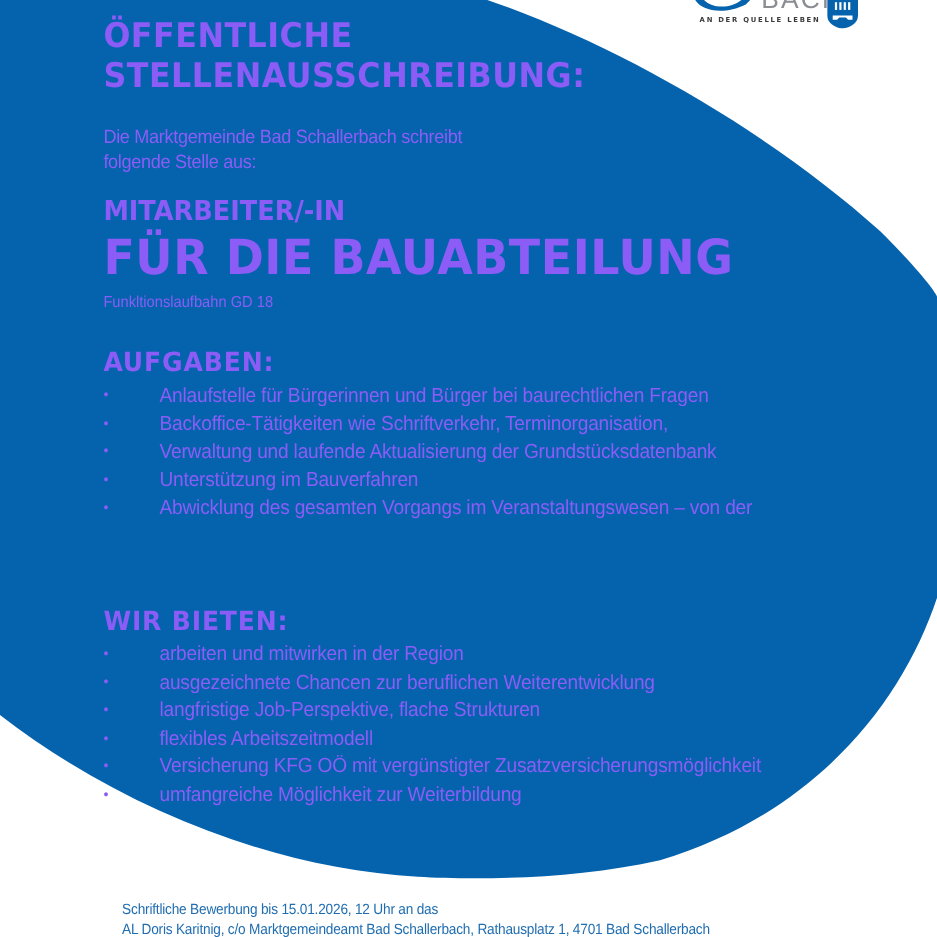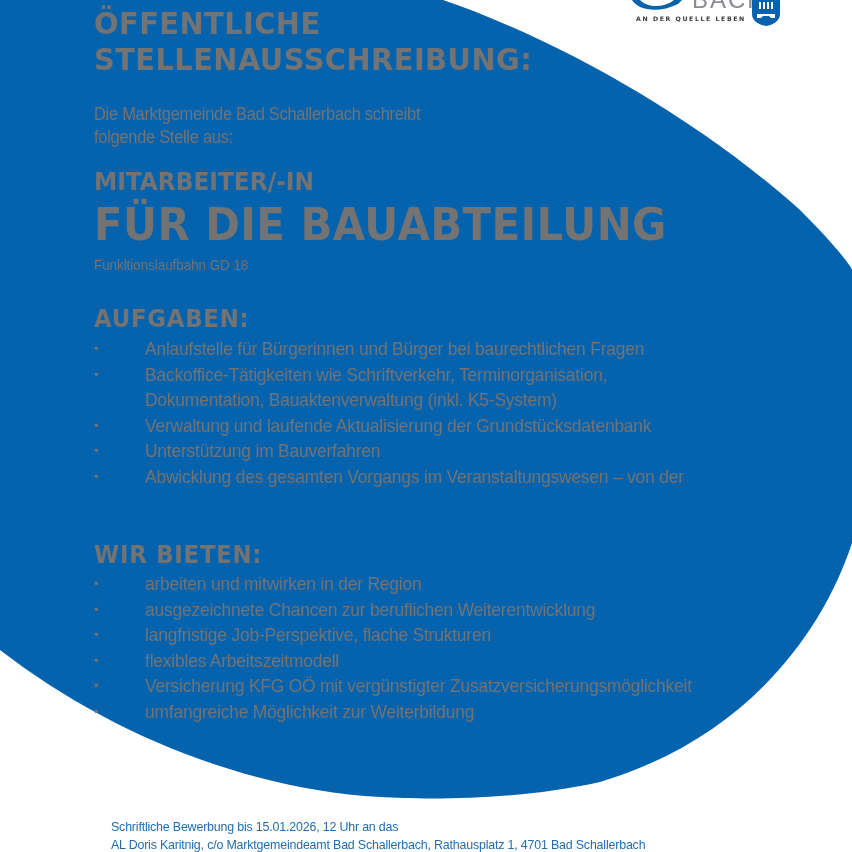--- a/index.html
+++ b/index.html
@@ -2,21 +2,21 @@
 <html><head>
 <meta charset="utf-8">
 <style>
   html, body { margin: 0; padding: 0; }
   body {
     width: 852px; height: 852px; overflow: hidden; position: relative;
     background: #ffffff;
     font-family: "Liberation Sans", "DejaVu Sans", sans-serif;
   }
   .blob { position: absolute; left: 0; top: 0; width: 852px; height: 852px; z-index: 0; }
-  .content { position: absolute; left: 0; top: 5px; width: 852px; height: 640px; z-index: 1; color: #737373; }
+  .content { position: absolute; left: 0; top: 15px; width: 852px; height: 640px; z-index: 1; color: #8b5cf6; }
   .h-title {
     position: absolute; left: 94px; margin: 0;
     font-family: "DejaVu Sans", sans-serif; font-weight: bold;
     font-size: 31px; line-height: 34px; letter-spacing: 0.5px;
     transform: scaleX(0.93); transform-origin: left top;
   }
   .t1 { top: 1px; }
   .t2 { top: 37px; }
   .intro {
     position: absolute; left: 94px; top: 98px; margin: 0;
@@ -115,23 +115,20 @@
   <ul class="items aufgaben-list">
     <li>
       <span class="bullet">•</span>
       <span class="txt">Anlaufstelle für Bürgerinnen und Bürger bei baurechtlichen Fragen</span>
     </li>
     <li>
       <span class="bullet">•</span>
       <span class="txt">Backoffice-Tätigkeiten wie Schriftverkehr, Terminorganisation,</span>
     </li>
     <li>
-      <span class="txt">Dokumentation, Bauaktenverwaltung (inkl. K5-System)</span>
-    </li>
-    <li>
       <span class="bullet">•</span>
       <span class="txt">Verwaltung und laufende Aktualisierung der Grundstücksdatenbank</span>
     </li>
     <li>
       <span class="bullet">•</span>
       <span class="txt">Unterstützung im Bauverfahren</span>
     </li>
     <li>
       <span class="bullet">•</span>
       <span class="txt">Abwicklung des gesamten Vorgangs im Veranstaltungswesen – von der</span>

